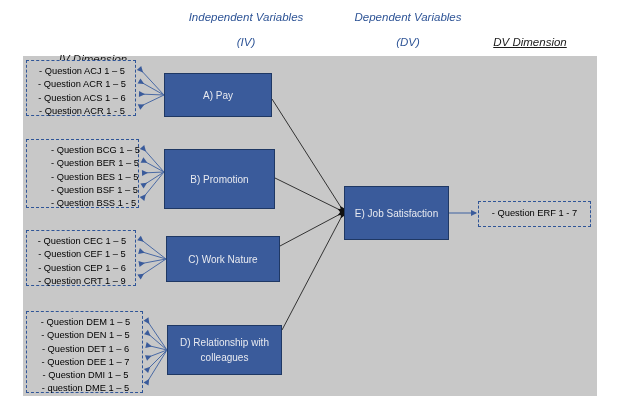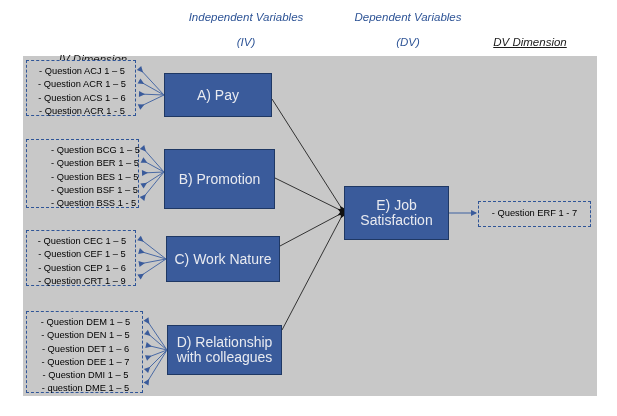--- a/index.html
+++ b/index.html
@@ -81,21 +81,21 @@
   }
   #qbox-e .qline { font-size: 9.3px; }
 
   
   .nodebox {
     position: absolute;
     background: #3a5b9b;
     border: 1.2px solid #1f3864;
     box-sizing: border-box;
     color: #e8eaf0;
-    font-size: 14px;
+    font-size: 10px;
     line-height: 15px;
     display: flex;
     align-items: center;
     justify-content: center;
     text-align: center;
   }
 
   #node-pay        { left: 164px; top: 73px;  width: 108px; height: 44px; }
   #node-promotion  { left: 164px; top: 149px; width: 111px; height: 60px; }
   #node-work       { left: 166px; top: 236px; width: 114px; height: 46px; text-align: right; }

